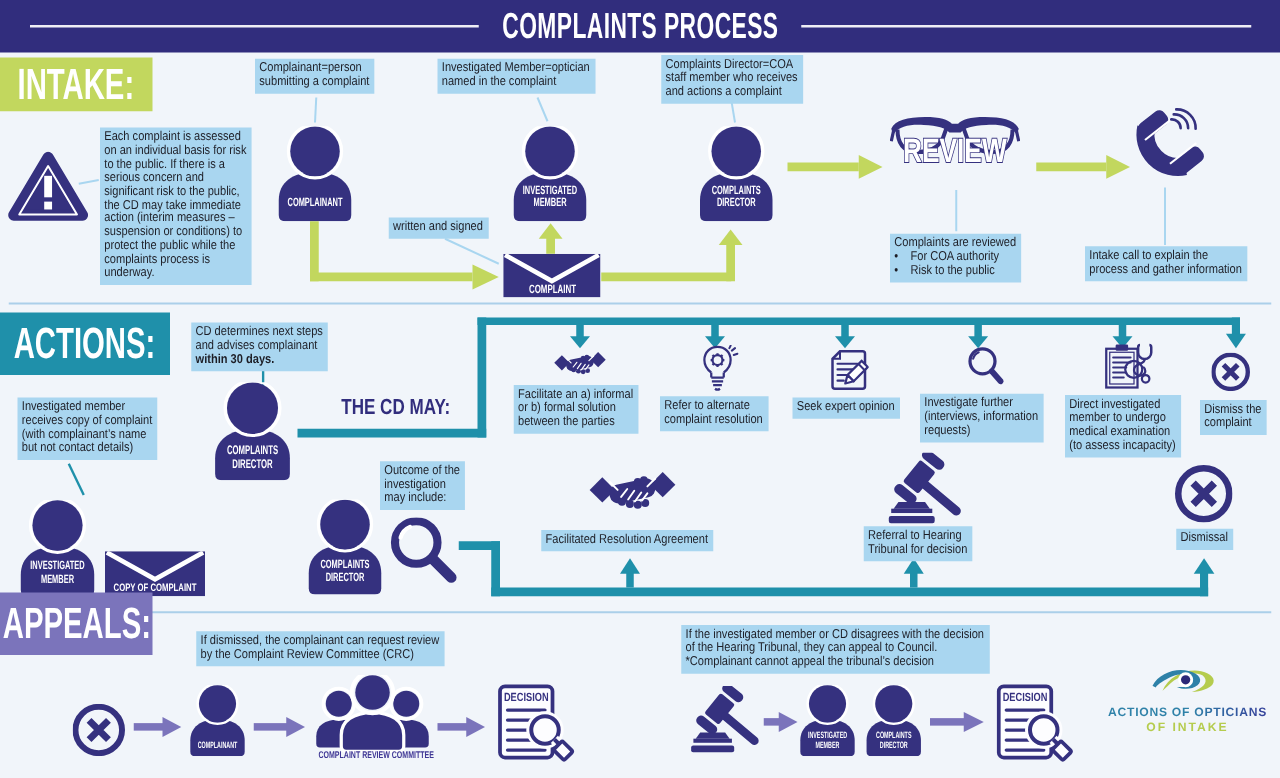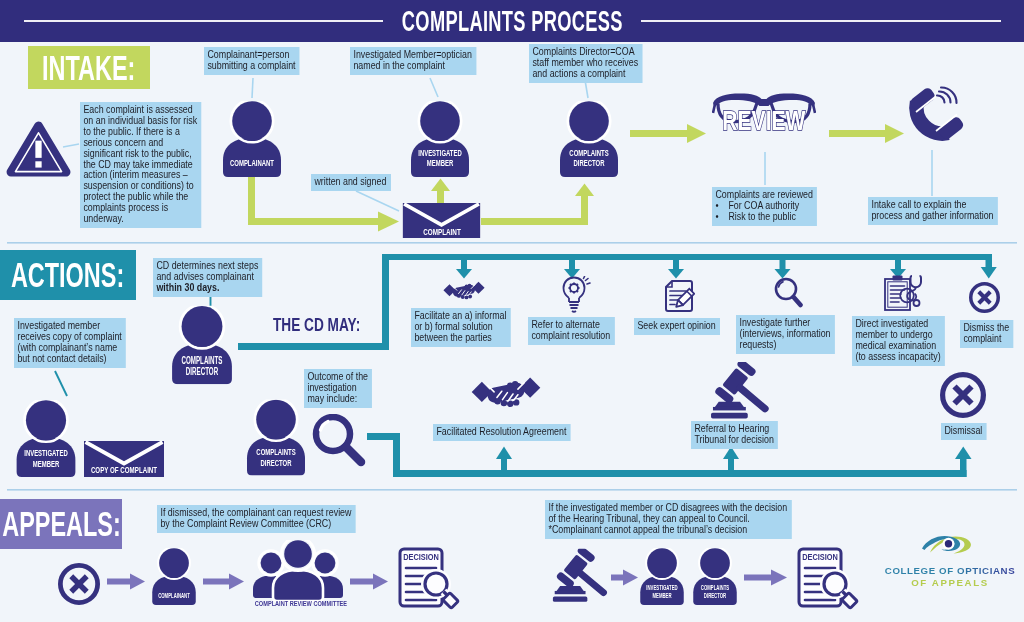--- a/index.html
+++ b/index.html
@@ -292,21 +292,21 @@
   </g>
 </svg>
 
 <div class="abs header"></div>
 <div class="abs hline" style="left:24px;width:359px;"></div>
 <div class="abs hline" style="left:641px;width:360px;"></div>
 <div class="abs title-wrap">
   <div class="title">COMPLAINTS PROCESS</div>
 </div>
 
-<div class="abs sechead" style="left:0;top:46px;width:122px;height:43px;background:var(--green);margin-left:28px;">
+<div class="abs sechead" style="left:0;top:46px;width:122px;height:43px;background:var(--green);">
   <span style="font-size:35px;transform:scaleX(0.67);">INTAKE:</span>
 </div>
 
 <div class="abs" style="left:6px;top:121px;width:65px;height:57px;">
   <svg width="65" height="57" viewBox="0 0 66 58">
       <use href="#sym-warning"></use>
     </svg>
 </div>
 
 <div class="abs label" style="left:80px;top:102px;">Each complaint is assessed
@@ -493,21 +493,21 @@
 <div class="abs label" style="left:691px;top:421px;">Referral to Hearing
 Tribunal for decision</div>
 
 <div class="abs" style="left:940px;top:372px;width:46px;height:46px;">
   <svg width="46" height="46" viewBox="0 0 46 46">
       <use href="#sym-circle-x"></use>
     </svg>
 </div>
 <div class="abs label" style="left:941px;top:423px;">Dismissal</div>
 
-<div class="abs sechead" style="left:0;top:499px;width:122px;height:50px;background:var(--purple);">
+<div class="abs sechead" style="left:0;top:474px;width:122px;height:50px;background:var(--purple);">
   <span style="font-size:35px;transform:scaleX(0.67);">APPEALS:</span>
 </div>
 
 <div class="abs label" style="left:157px;top:505px;">If dismissed, the complainant can request review
 by the Complaint Review Committee (CRC)</div>
 <div class="abs label" style="left:545px;top:500px;">If the investigated member or CD disagrees with the decision
 of the Hearing Tribunal, they can appeal to Council.
 *Complainant cannot appeal the tribunal’s decision</div>
 
 <div class="abs" style="left:58px;top:563px;width:42px;height:42px;">
@@ -565,18 +565,18 @@
   </svg>
 </div>
 
 <div class="abs" style="left:880px;top:530px;width:140px;height:56px;">
   <div class="abs" style="left:40px;top:2px;width:54px;height:24px;">
     <svg width="54" height="24" viewBox="0 0 54 24">
         <use href="#sym-eye-logo"></use>
       </svg>
   </div>
   <div class="abs" style="left:0;top:30px;width:140px;text-align:center;">
-    <span class="logo-line1">COLLEGE OF OPTICIANS</span>
+    <span class="logo-line1">ACTIONS OF OPTICIANS</span>
   </div>
   <div class="abs" style="left:0;top:42px;width:140px;text-align:center;">
-    <span class="logo-line2">OF APPEALS</span>
+    <span class="logo-line2">OF INTAKE</span>
   </div>
 </div>
 
 </body></html>

